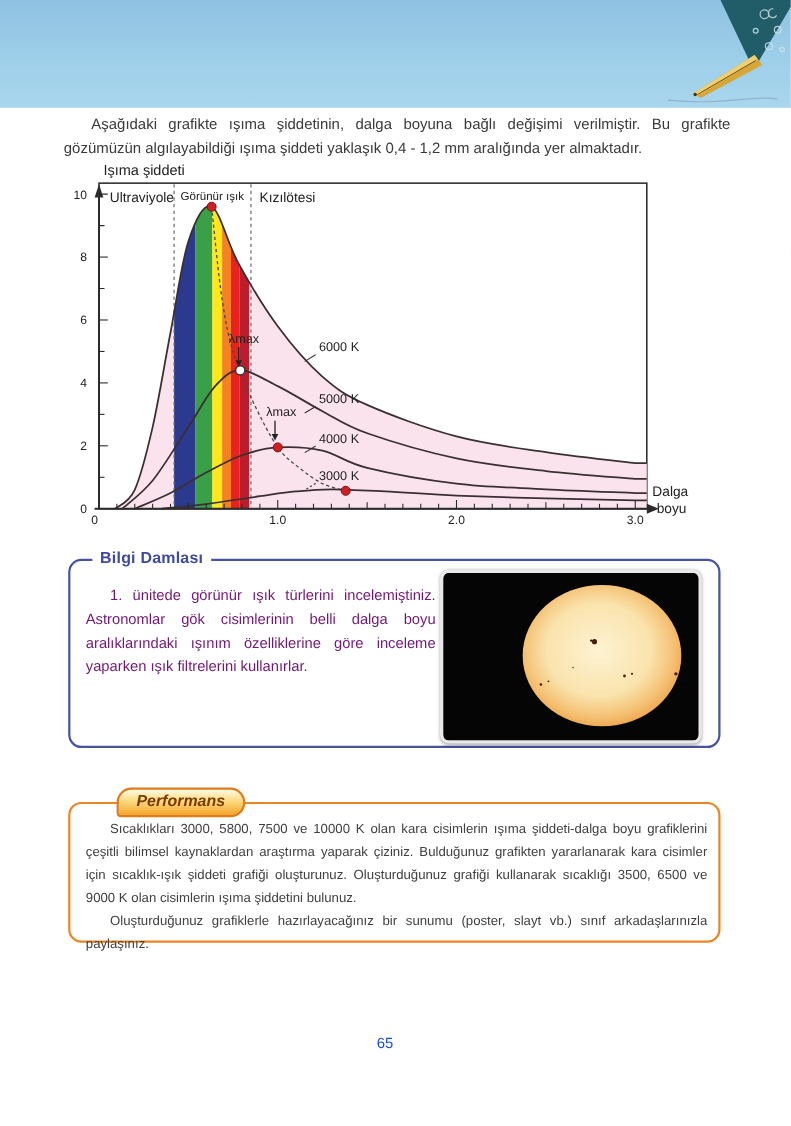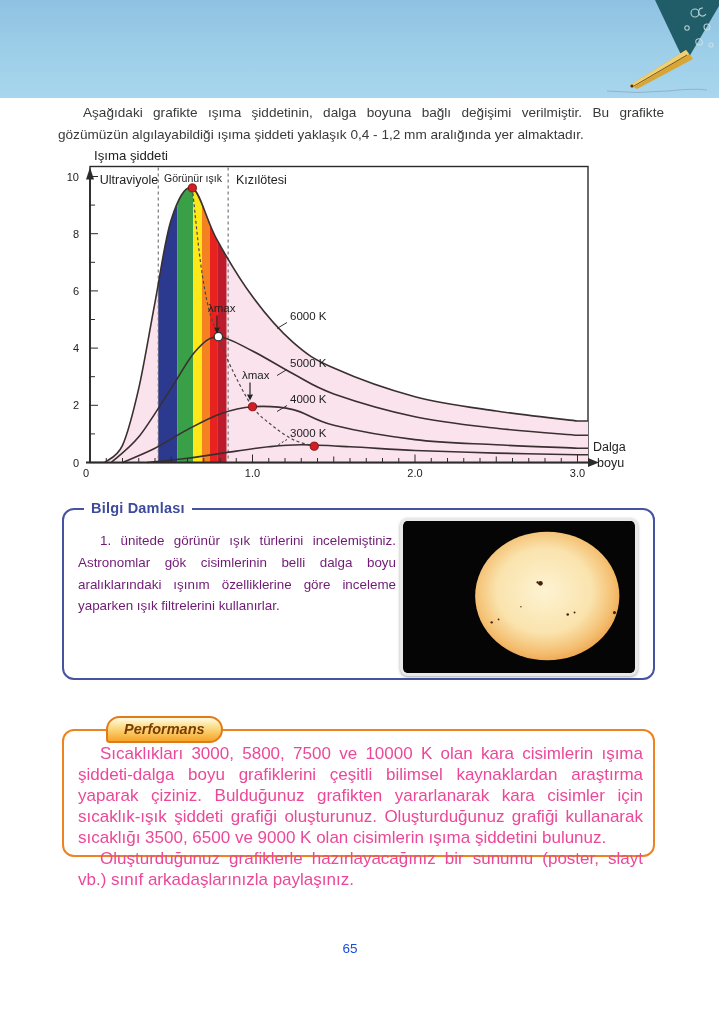--- a/index.html
+++ b/index.html
@@ -24,22 +24,22 @@
         border:3px solid #e9e9e9;border-radius:8px;box-sizing:border-box;overflow:hidden;
         box-shadow:0 1px 3px rgba(0,0,0,.35);}
   .sun-fig svg{width:100%;height:100%;display:block;}
 
   .perfbox{position:absolute;left:62px;top:729px;width:593px;height:128px;
         border:2.5px solid #ee8322;border-radius:12px;box-sizing:border-box;background:#fff;}
   .perf-tab{position:absolute;left:2px;top:-15px;padding:3px 16px 4px 16px;
         background:linear-gradient(180deg,#fffbe2 0%,#fbd97e 45%,#f5a52b 100%);
         border:2px solid #e07b1c;border-radius:14px 14px 14px 4px;
         font-size:14.5px;font-weight:bold;font-style:italic;color:#7b3a00;margin-left:40px;}
-  .perf-text{position:absolute;left:14px;top:12px;width:565px;font-size:17px;line-height:21px;
-        text-align:justify;color:#ec4899;}
+  .perf-text{position:absolute;left:14px;top:12px;width:565px;font-size:12px;line-height:21px;
+        text-align:justify;color:#404040;}
   .perf-text p{margin:0;text-indent:22px;}
   .pagenum{position:absolute;left:0;top:941px;width:700px;text-align:center;
         font-size:13.5px;color:#1d4ed8;}
 </style>
 </head>
 <body>
 
 <div id="page">
 
   <div class="header-band"></div>

